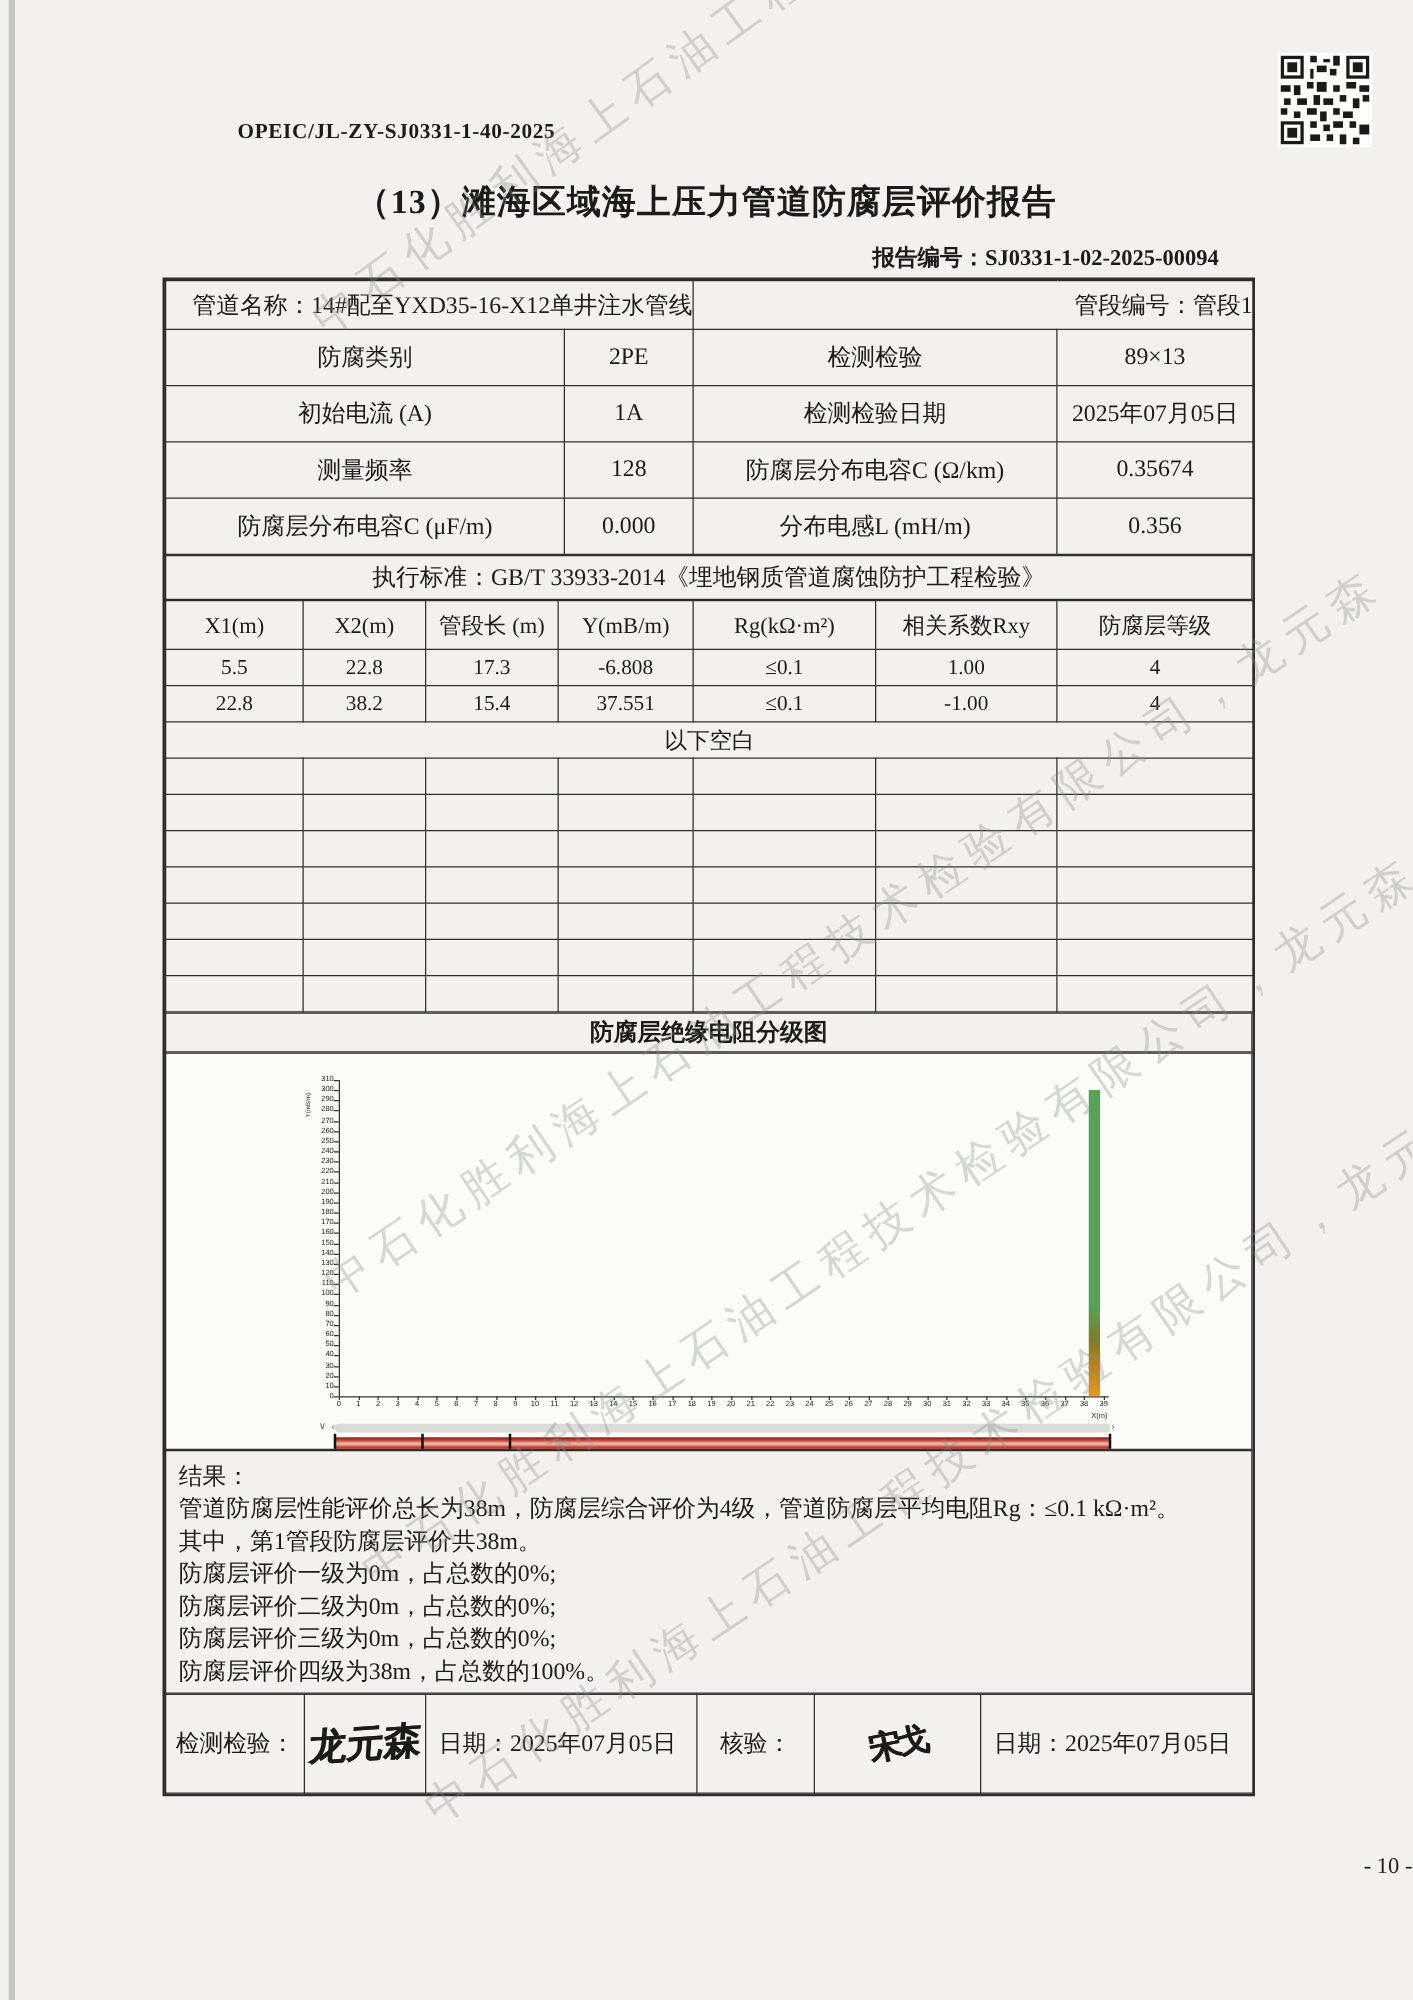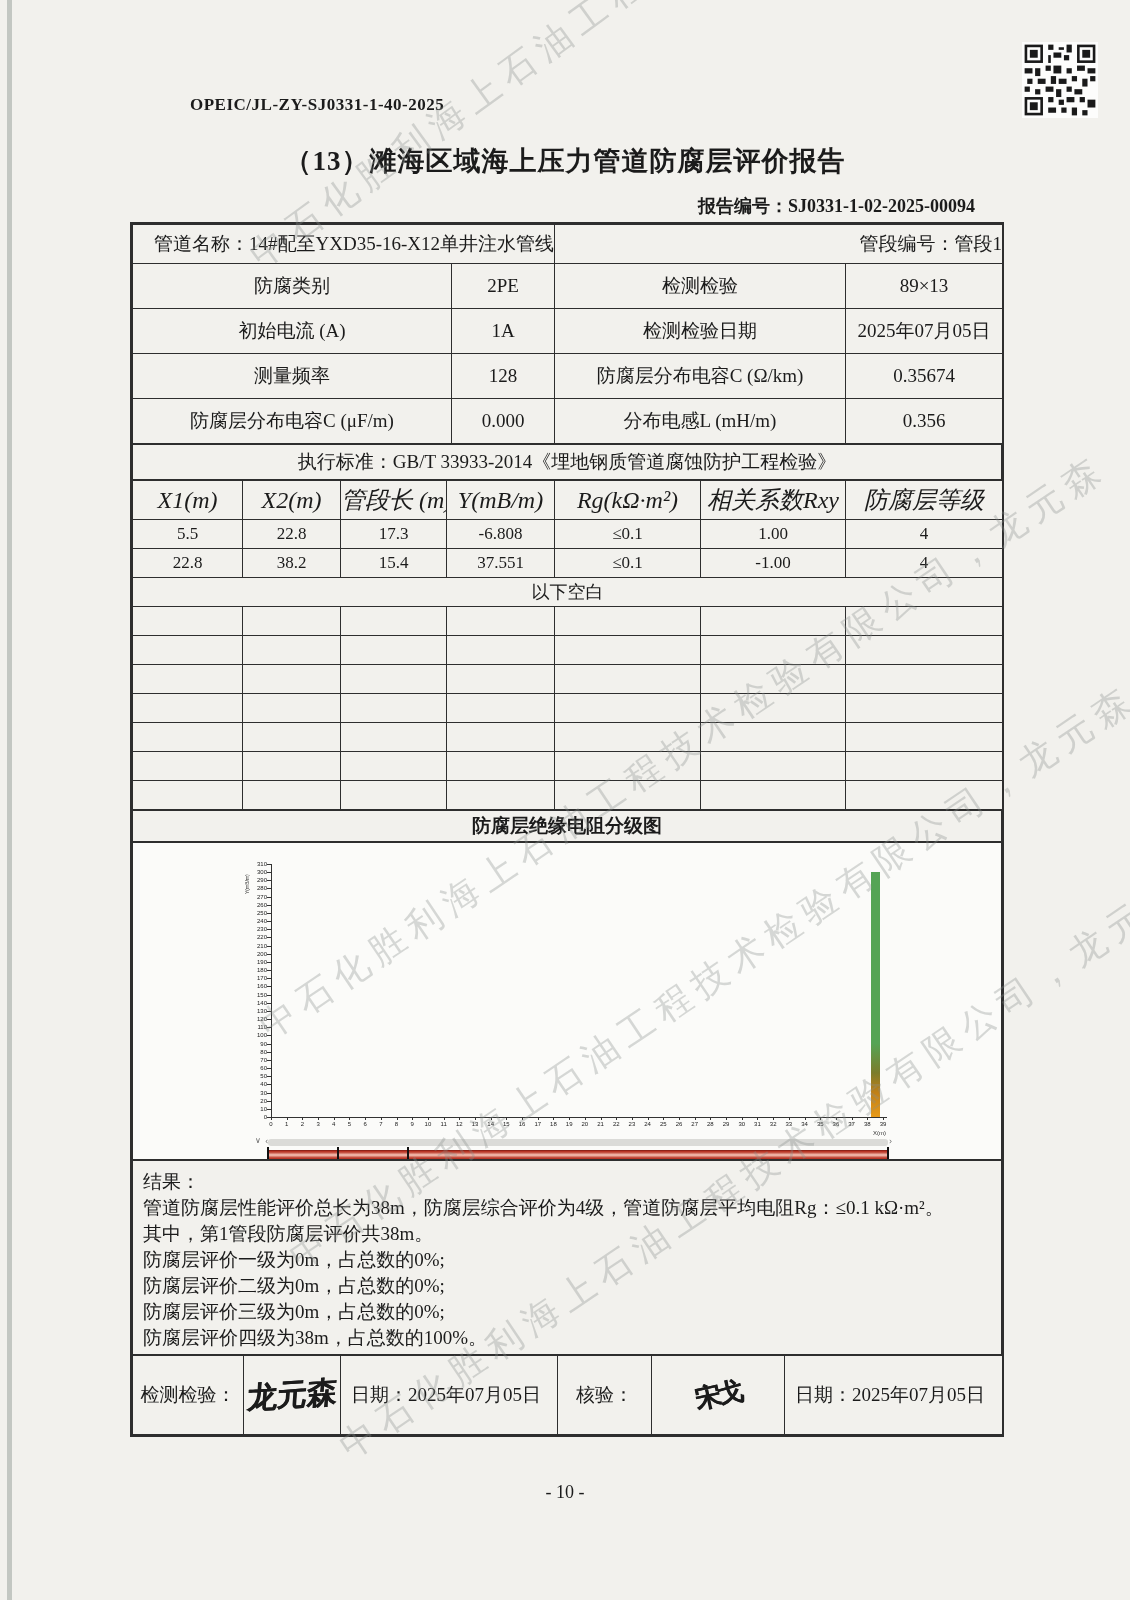--- a/index.html
+++ b/index.html
@@ -11,21 +11,21 @@
   .title{position:absolute;left:0;top:143px;width:1130px;text-align:center;font-size:27px;font-weight:700;letter-spacing:1px;}
   .report-no{position:absolute;right:155px;top:194px;font-size:18px;font-weight:700;}
   .doc-table{position:absolute;left:130px;top:222px;width:870px;border:2px solid #2e2e2e;}
   .doc-table table{border-collapse:collapse;width:100%;table-layout:fixed;}
   .doc-table td{border:1.5px solid #2e2e2e;font-size:19px;text-align:center;padding:0;overflow:hidden;white-space:nowrap;}
   td.lft{text-align:left;padding-left:12px;}
   .info td{height:44px;}
   .info tr.first td{height:38px;text-align:right;}
   .std{height:34px;font-size:19px;}
   .measure td{height:28px;font-size:17px;}
-  .measure tr.hdr td{height:38px;font-size:24px;font-style:italic;}
+  .measure tr.hdr td{height:38px;font-size:18px;}
   .blank-note{height:28px !important;font-size:18px !important;}
   .empty-cell{height:29px;}
   .chart-title-cell{height:30px;font-size:19px;font-weight:600;}
   .chart-cell{height:316px;background:#fbfbf9;}
   .chart-canvas{position:relative;width:100%;height:316px;}
   .axis{position:absolute;background:#333;}
   .ylab{position:absolute;width:18px;text-align:right;font-size:6px;line-height:6px;color:#222;font-family:"Liberation Sans",sans-serif;}
   .xlab{position:absolute;width:16px;text-align:center;font-size:6px;line-height:6px;color:#222;font-family:"Liberation Sans",sans-serif;}
   .tick{position:absolute;background:#333;}
   .ax-title{position:absolute;font-size:6px;color:#333;font-family:"Liberation Sans",sans-serif;}
@@ -34,21 +34,21 @@
   .scrollbar{position:absolute;background:#dbdbd8;border-radius:3px;}
   .sb-ctl{position:absolute;font-size:8px;line-height:8px;color:#666;font-family:"DejaVu Sans",sans-serif;}
   .segbar{position:absolute;background:linear-gradient(180deg,#b93626 12%,#efb4a6 45%,#efb4a6 55%,#b93626 88%);border-top:1px solid #8e2318;border-bottom:1px solid #8e2318;}
   .segmark{position:absolute;width:2px;background:#111;}
   .results-cell{height:185px;vertical-align:top !important;text-align:left !important;padding:8px 10px 0 10px !important;white-space:normal !important;}
   .res-line{font-size:19px;line-height:26px;}
   .sign td{height:78px;}
   .sig{display:inline-block;font-size:30px;font-weight:700;transform:rotate(-4deg) skewX(-8deg);text-shadow:.5px 0 0 #1a1a1a;}
   .sig2{display:inline-block;font-size:26px;font-weight:700;transform:rotate(-12deg);letter-spacing:-3px;text-shadow:.5px 0 0 #1a1a1a;}
   .date-cell{text-align:left !important;padding-left:10px !important;}
-  .page-num{position:absolute;left:0;top:1482px;width:1130px;text-align:center;font-size:18px;}
+  .page-num{position:absolute;left:0;top:1482px;width:1130px;text-align:right;font-size:18px;}
   .wm{position:absolute;z-index:30;pointer-events:none;white-space:nowrap;font-size:36px;letter-spacing:8px;color:rgba(138,144,140,.33);transform-origin:0 0;}
 </style>
 </head>
 <body>
 
 <div class="page">
   <div class="scan-edge"></div>
 
   <div class="doc-code">OPEIC/JL-ZY-SJ0331-1-40-2025</div>
 

